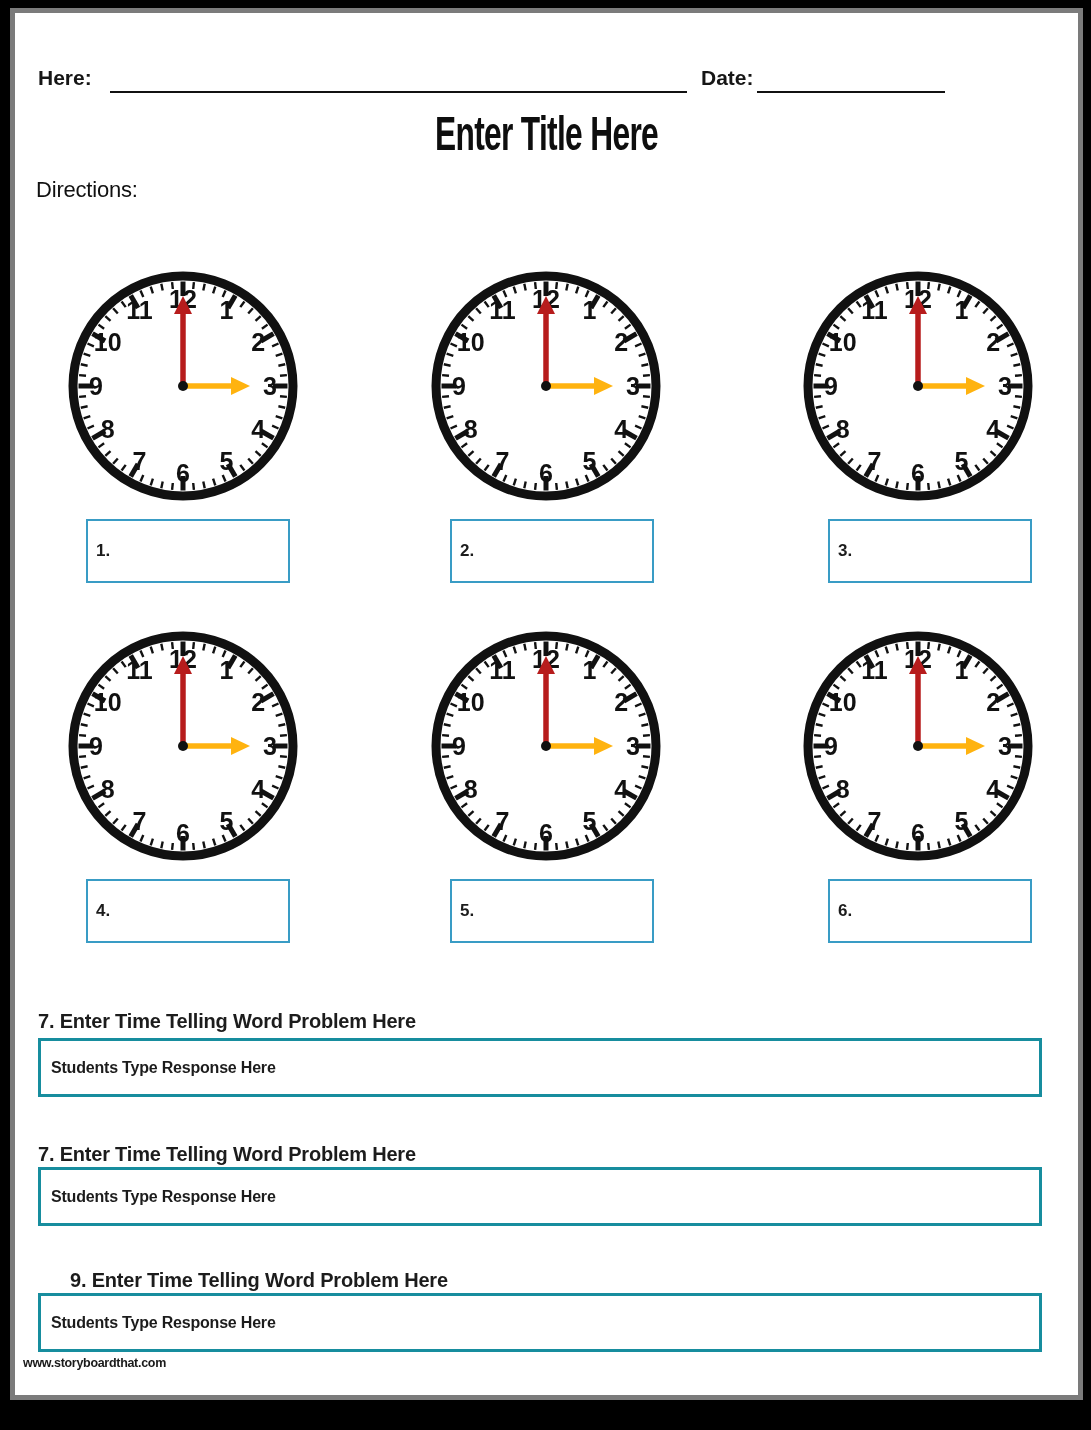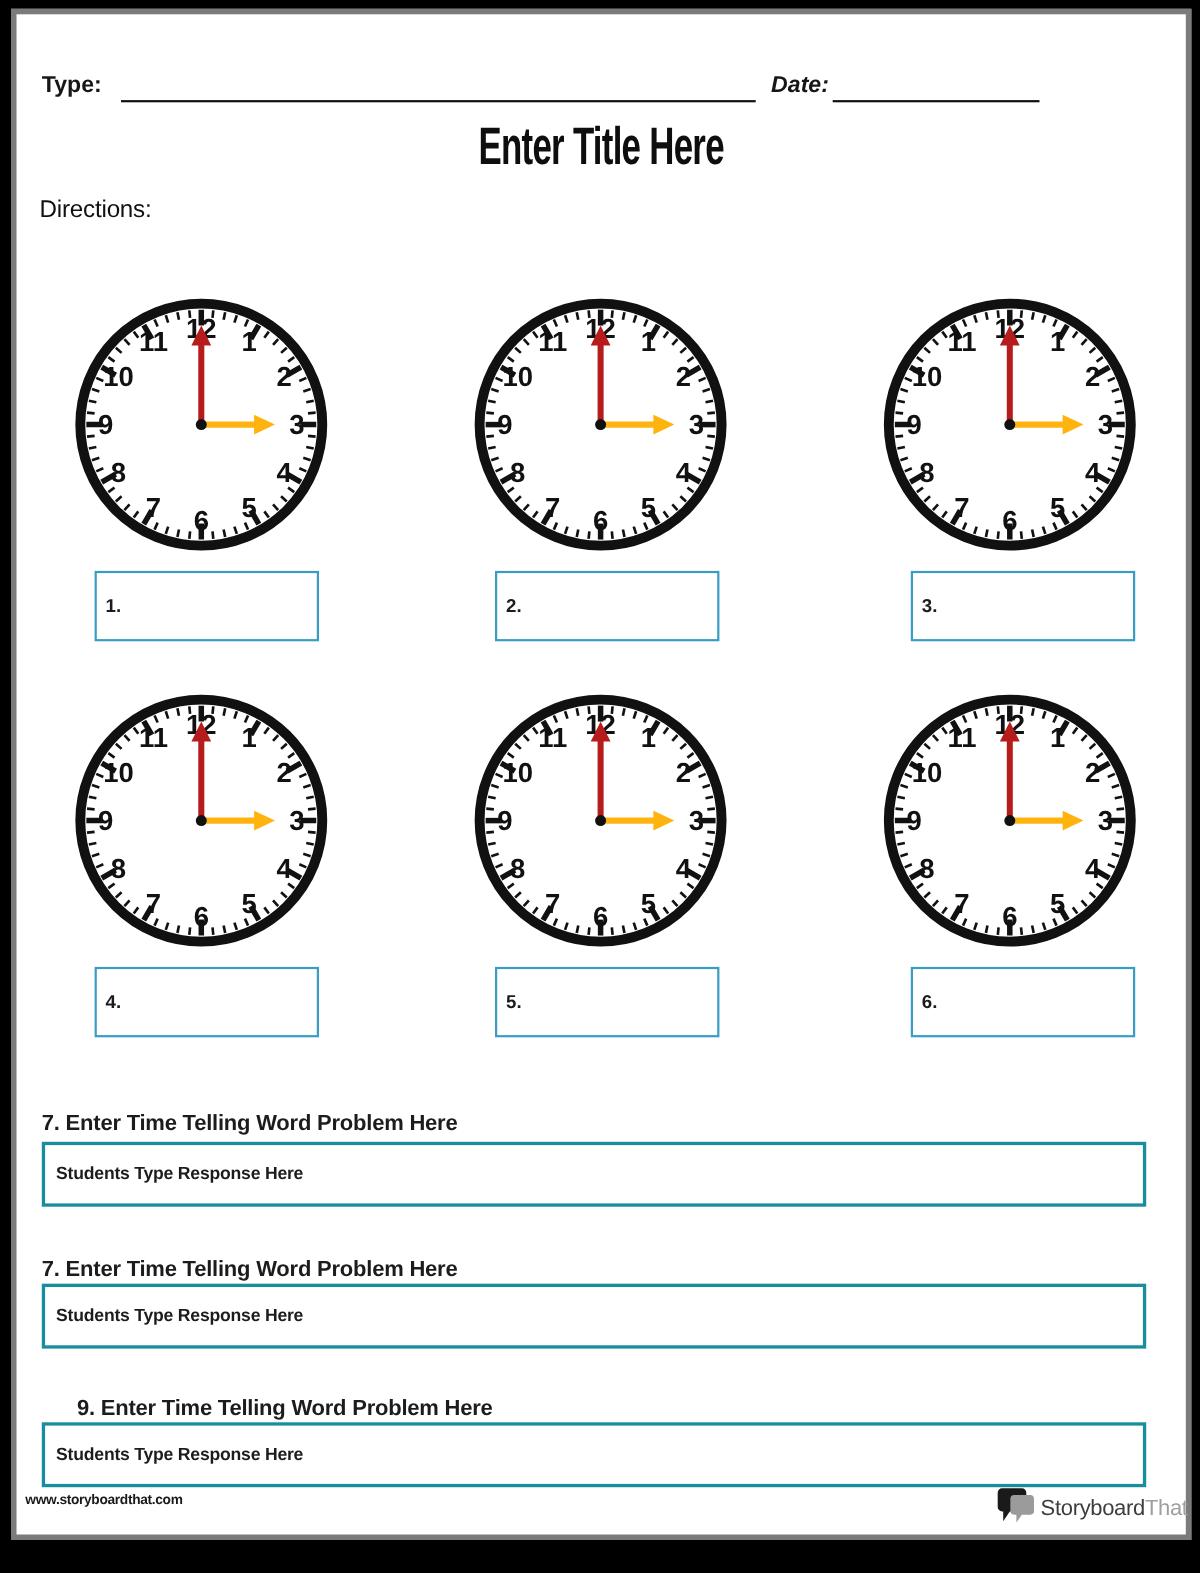--- a/index.html
+++ b/index.html
@@ -37,23 +37,23 @@
   .logo{position:absolute;left:890px;top:1338px;display:flex;align-items:center;gap:3px;}
   .logo-text{font-size:20px;letter-spacing:-.3px;line-height:1;}
   .logo-primary{color:#3d3d3d;}
   .logo-secondary{color:#9e9e9e;}
 </style>
 </head>
 <body>
 
 <div class="page" style="border-color: rgb(123, 123, 123);">
 
-  <span class="abs hdr-label" style="left:23px;top:54px;">Type:</span>
+  <span class="abs hdr-label" style="left:23px;top:54px;">Here:</span>
   <div class="rule" style="left: 95px; top: 78px; width: 577px; border-bottom-color: rgb(17, 17, 17);"></div>
-  <span class="abs hdr-label" style="left:686px;top:54px;font-style:italic;">Date:</span>
+  <span class="abs hdr-label" style="left:686px;top:54px;">Date:</span>
   <div class="rule" style="left: 742px; top: 78px; width: 188px; border-bottom-color: rgb(17, 17, 17);"></div>
 
   <div class="title">Enter Title Here</div>
 
   <div class="abs directions" style="left:21px;top:166px;">Directions:</div>
 
   <div id="clock-area">
       <div class="clock" style="left: 53px; top: 258px;"><svg width="230" height="230" viewBox="0 0 230 230">
           <circle cx="115" cy="115" r="110" fill="#ffffff" stroke="#111111" stroke-width="9"></circle>
           <line x1="115" y1="10.5" x2="115" y2="25" stroke="#111111" stroke-width="5"></line>
@@ -563,20 +563,13 @@
       <div class="response-box" style="top: 1154px; border-color: rgb(23, 141, 158);">
         <span class="response-text">Students Type Response Here</span>
       </div>
       <div class="abs wp-label" style="left: 23px; top: 1257px; margin-left: 32px;">9. Enter Time Telling Word Problem Here</div>
       <div class="response-box" style="top: 1280px; border-color: rgb(23, 141, 158);">
         <span class="response-text">Students Type Response Here</span>
       </div>
     </div>
 
   <div class="abs site-url" style="left:8px;top:1344px;">www.storyboardthat.com</div>
-  <div class="logo">
-    <svg width="38" height="40" viewBox="0 0 38 40">
-      <path fill="#1a1a1a" d="M6 2 h18 a4 4 0 0 1 4 4 v13 a4 4 0 0 1 -4 4 h-11 l-6 9 v-9 h-1 a4 4 0 0 1 -4 -4 v-13 a4 4 0 0 1 4 -4 z"></path>
-      <path fill="#9b9b9b" d="M17 8 h14.5 a3.5 3.5 0 0 1 3.5 3.5 v11 a3.5 3.5 0 0 1 -3.5 3.5 h-7.5 l-5 7 v-7 h-2 a3.5 3.5 0 0 1 -3.5 -3.5 v-11 a3.5 3.5 0 0 1 3.5 -3.5 z"></path>
-    </svg>
-    <span class="logo-text"><span class="logo-primary">Storyboard</span><span class="logo-secondary">That</span></span>
-  </div>
 </div>
 
 </body></html>

